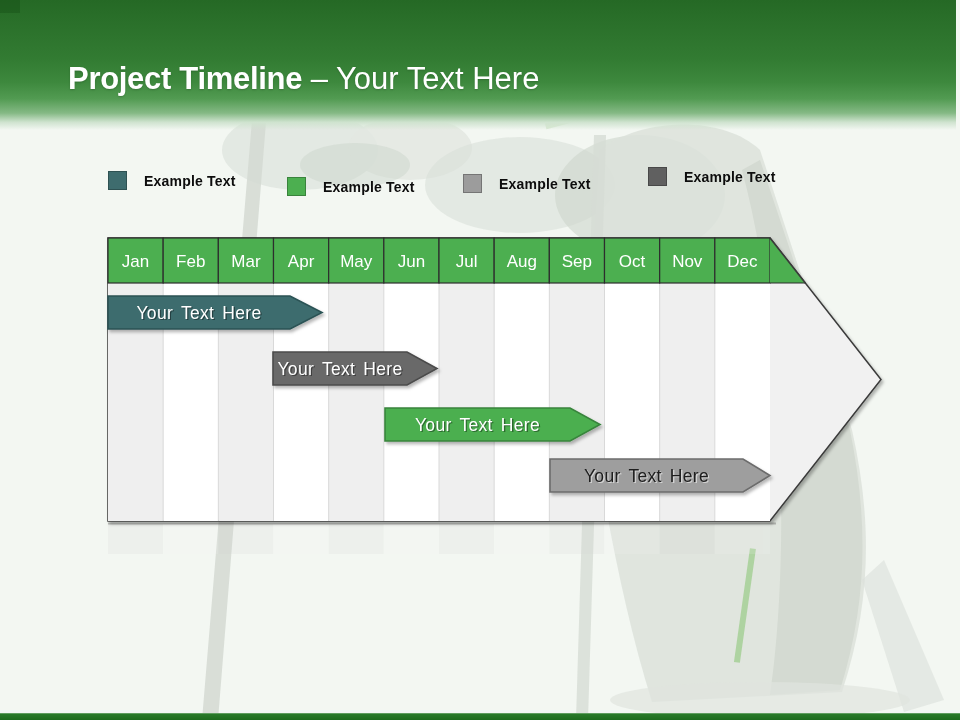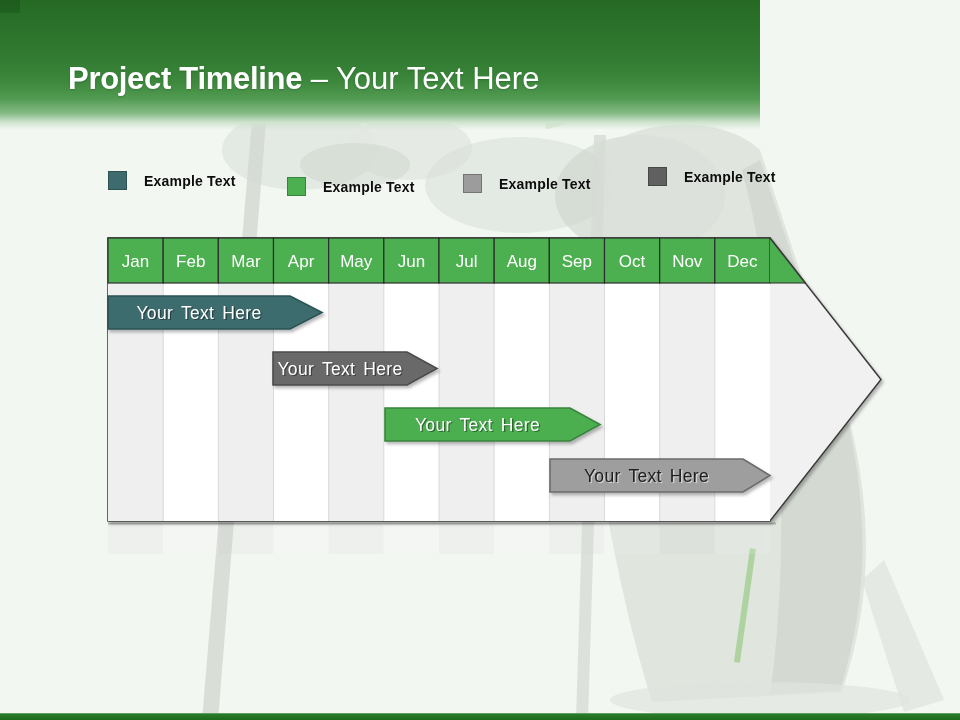--- a/index.html
+++ b/index.html
@@ -2,21 +2,21 @@
 <html><head>
 <meta charset="utf-8">
 <style>
   html,body{margin:0;padding:0;background:#e8e8e8;}
   .slide{
     position:relative;width:960px;height:720px;overflow:hidden;
     background:#f3f7f2;font-family:"Liberation Sans",sans-serif;
   }
   .bg-art{position:absolute;left:0;top:0;z-index:1;}
   .banner{
-    position:absolute;left:0;top:0;width:760px;height:130px;z-index:2;
+    position:absolute;left:0;top:0;width:956px;height:130px;z-index:2;
     background:linear-gradient(180deg,
       #256925 0%,#2b712b 20%,#327b32 45%,#3d883d 63%,
       #529b52 76%,#85b985 87%,#cfe3cf 94%,rgba(243,247,242,0) 100%);
   }
   .banner-corner{position:absolute;left:0;top:0;width:20px;height:13px;background:rgba(0,40,0,0.18);}
   .title{
     position:absolute;left:68px;top:59px;font-size:31px;line-height:40px;color:#ffffff;
     white-space:nowrap;text-shadow:0 1px 2px rgba(0,0,0,0.18);
   }
   .t-bold{font-weight:700;letter-spacing:-0.3px;}

